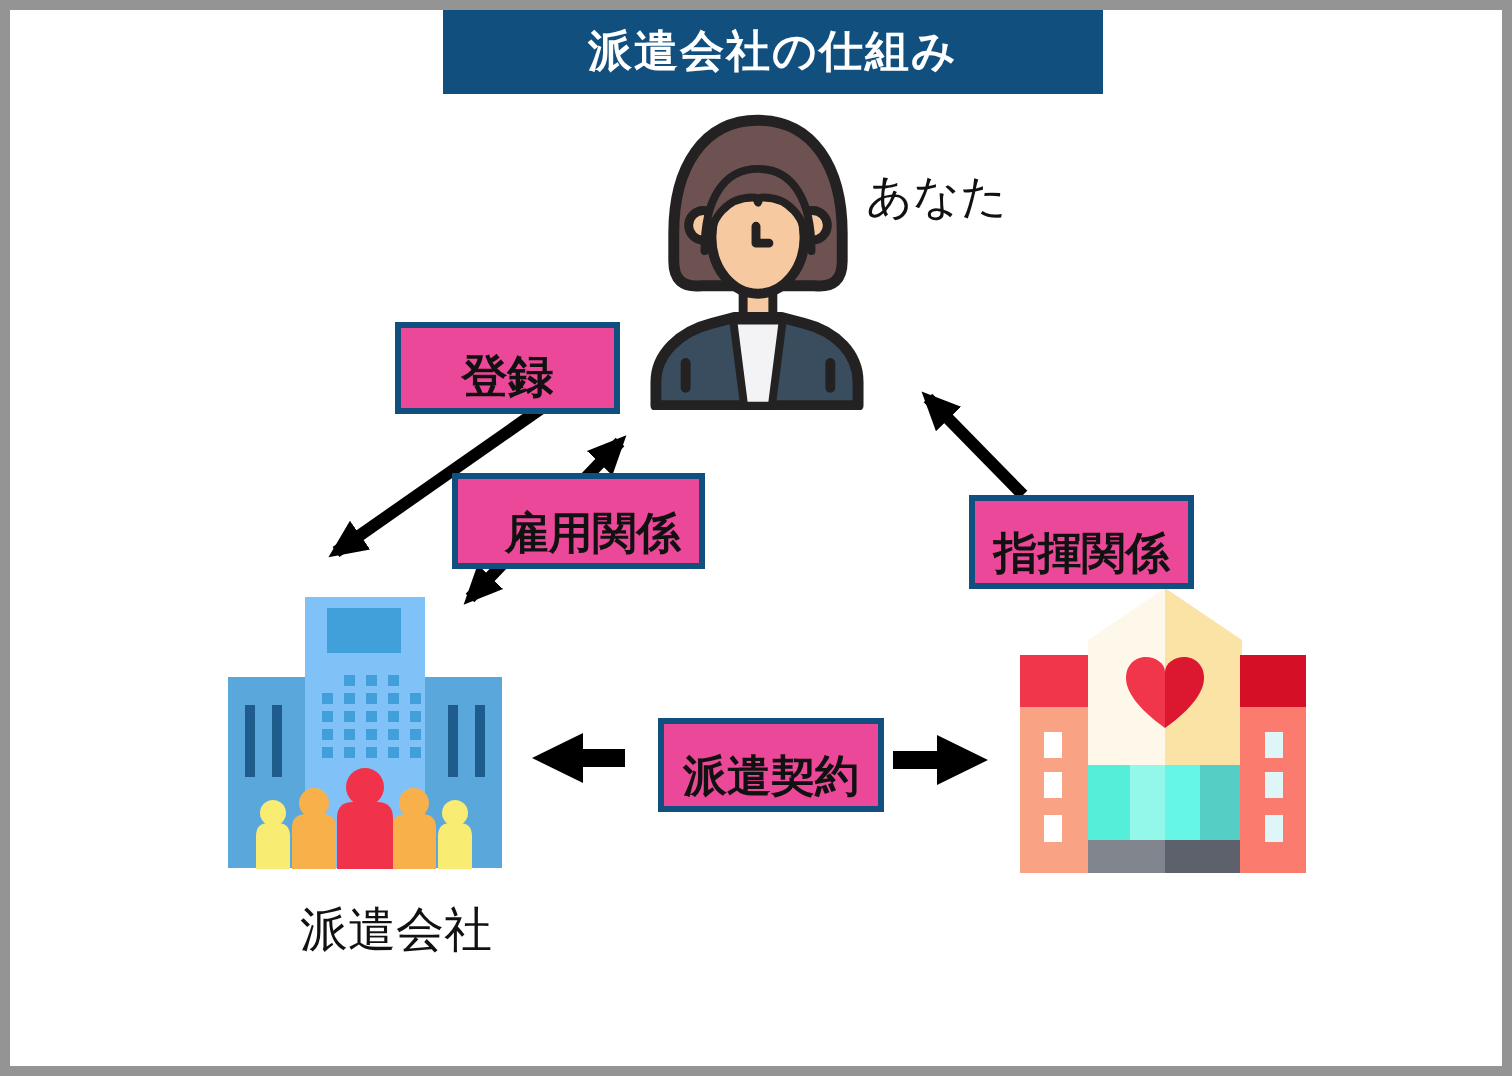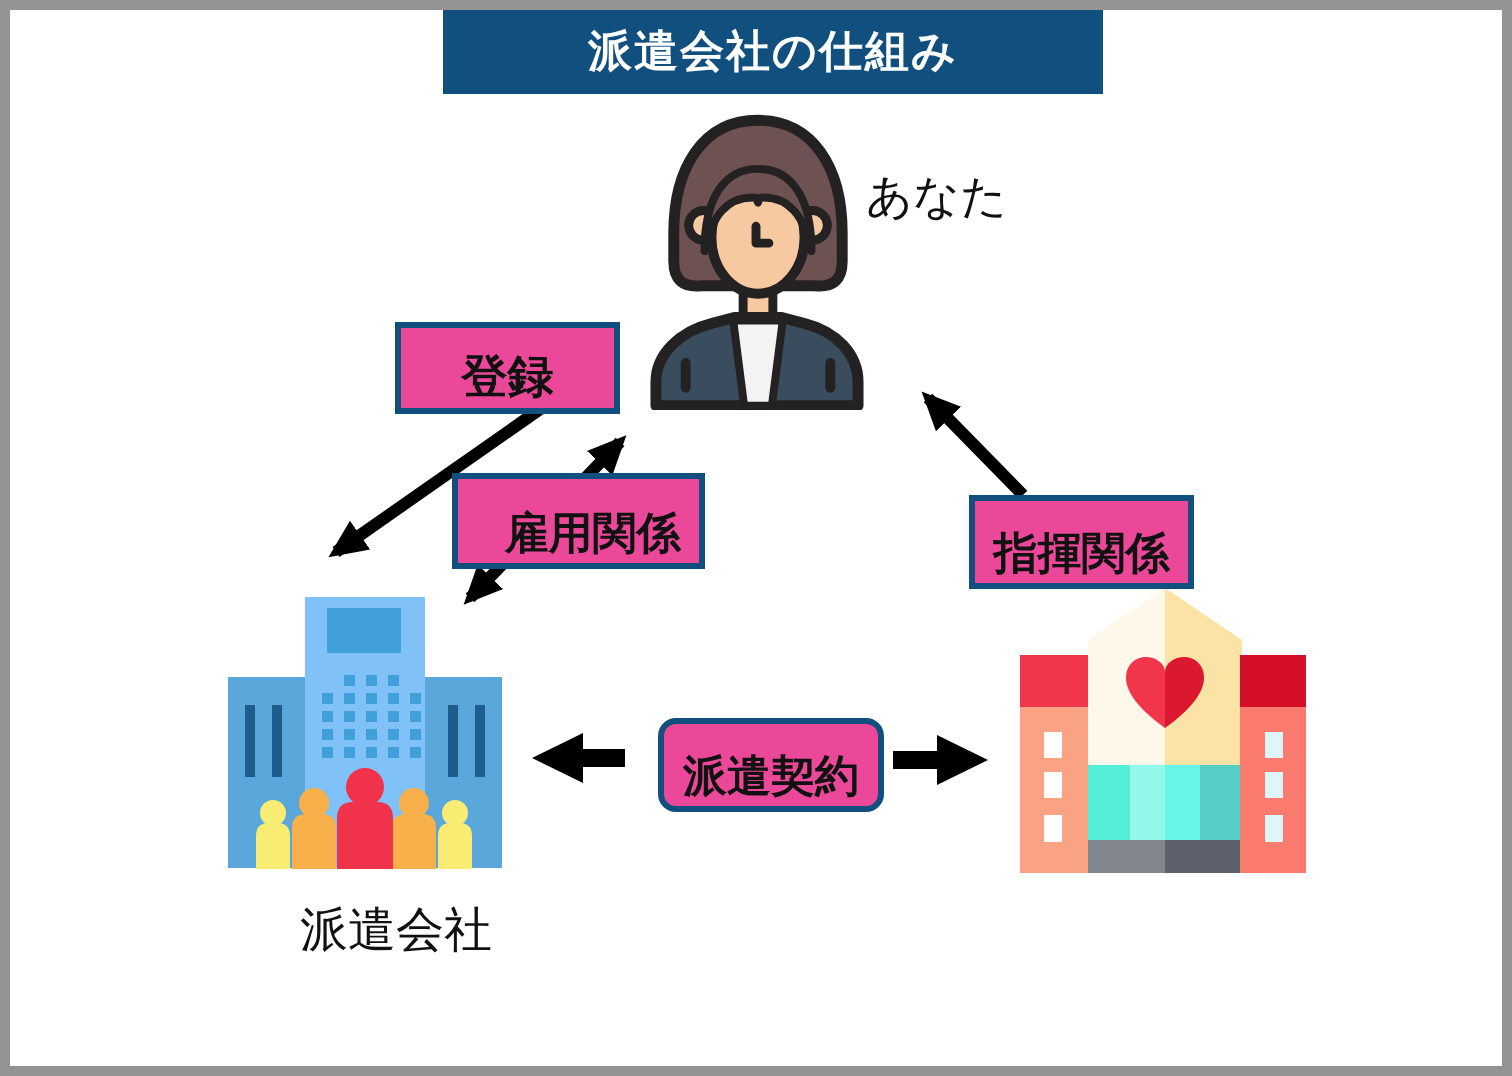--- a/index.html
+++ b/index.html
@@ -17,21 +17,21 @@
   .lbl-you{left:866px;top:166px;font-size:46px;}
   .lbl-agency{left:260px;top:898px;font-size:48px;margin-left:40px;}
   .lbl-client{left:1086px;top:898px;font-size:48px;}
   .rel-box{
     position:absolute;background:#ec4899;border:6px solid #11507e;z-index:3;
     display:flex;align-items:flex-end;justify-content:center;color:#111111;font-weight:700;
   }
   .box-registration{left:395px;top:322px;width:213px;height:80px;font-size:46px;}
   .box-employment{left:452px;top:473px;width:213px;height:84px;font-size:44px;padding-left:28px;}
   .box-command{left:945px;top:495px;width:213px;height:82px;font-size:44px;margin-left:24px;}
-  .box-contract{left:658px;top:718px;width:214px;height:82px;font-size:44px;border-radius:18px;}
+  .box-contract{left:658px;top:718px;width:214px;height:82px;font-size:44px;}
   .icon-svg{position:absolute;z-index:1;overflow:hidden;}
   .you-icon{left:648px;top:112px;width:218px;height:298px;}
   .agency-icon{left:226px;top:595px;width:280px;height:274px;}
   .client-icon{left:1018px;top:586px;width:290px;height:290px;}
   .arrows{position:absolute;left:0;top:0;width:1512px;height:1076px;z-index:2;}
 </style>
 </head>
 <body>
 
 <div class="canvas">

